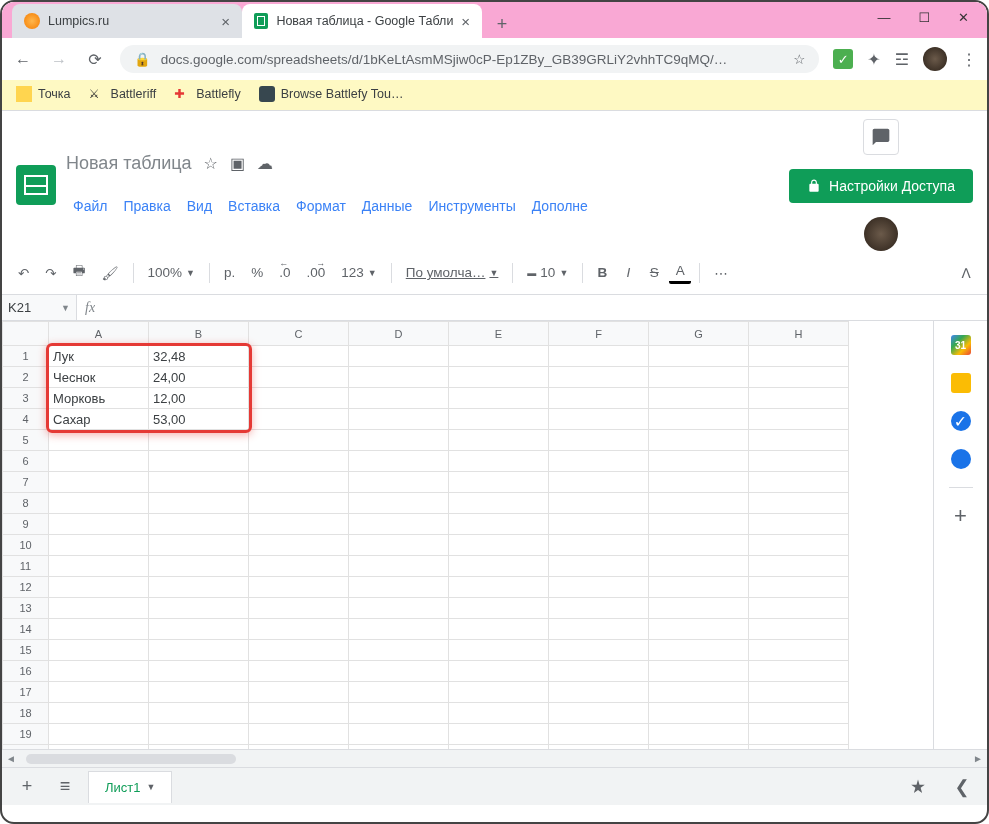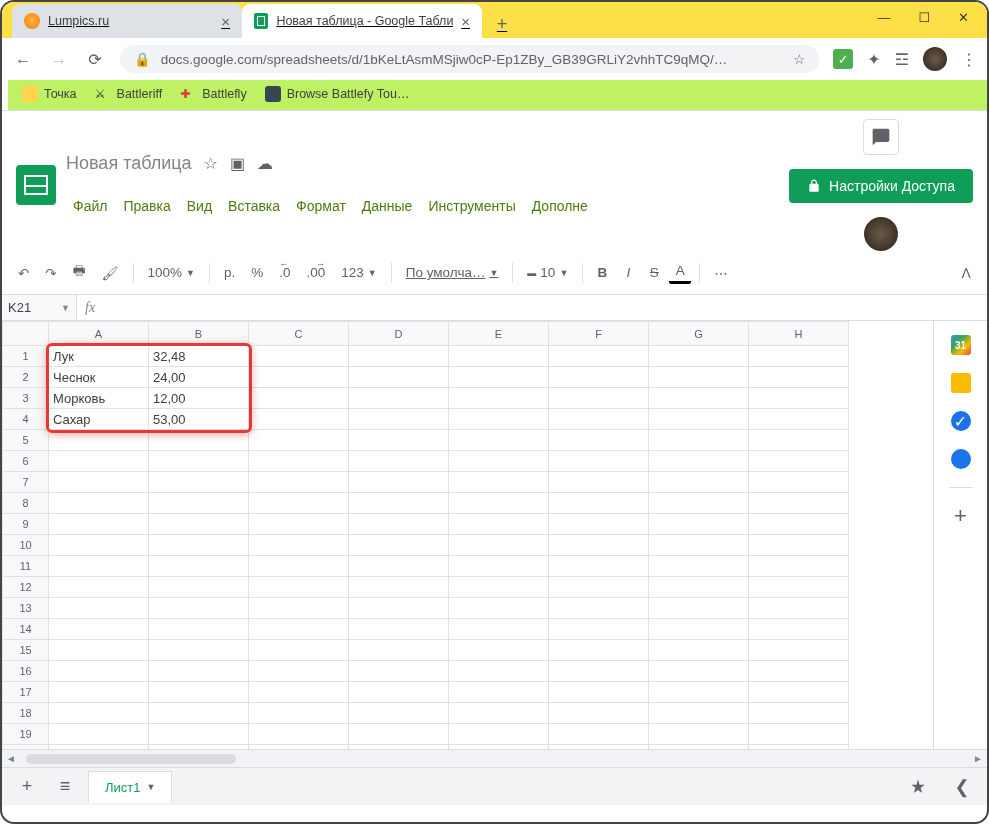--- a/index.html
+++ b/index.html
@@ -1,44 +1,44 @@
 <!DOCTYPE html>
 <html><head>
 <meta charset="utf-8">
 <style>
 * { margin:0; padding:0; box-sizing:border-box; font-family:Arial,sans-serif; }
 body { background:#fff; width:989px; height:824px; position:relative; overflow:hidden; border-radius:14px; border:2px solid #444;}
 .browser-chrome { background:#fff; border-bottom:1px solid #dadce0; }
 .window-controls { display:flex; justify-content:flex-end; gap:28px; padding:10px 18px 4px; color:#333; font-size:13px;}
 .window-controls span { cursor:pointer; }
-.tabs-row { display:flex; align-items:flex-end; height:36px; padding-left:10px; gap:0; background:#fde047;text-decoration:underline;}
+.tabs-row { display:flex; align-items:flex-end; height:36px; padding-left:10px; gap:0; background:#f9a8d4;}
 .tab { display:flex; align-items:center; gap:8px; padding:0 12px; height:34px; font-size:12.5px; color:#3c4043; max-width:240px; min-width:230px; background:#dee1e6; border-top-left-radius:8px; border-top-right-radius:8px;}
 .tab.active { background:#fff; }
 .tab-close { color:#5f6368; font-size:15px; margin-left:auto; }
 .tab-favicon { width:16px; height:16px; border-radius:50%; display:inline-flex; align-items:center; justify-content:center; font-size:11px;}
 .new-tab { width:28px; height:28px; display:flex; align-items:center; justify-content:center; color:#5f6368; font-size:18px; margin-left:6px;}
 .addr-row { display:flex; align-items:center; gap:14px; padding:6px 10px; background:#fff; height:42px;}
 .nav-icon { color:#5f6368; font-size:16px; width:22px; text-align:center;}
 .nav-icon.disabled { color:#bdc1c6; }
 .addr-bar { flex:1; display:flex; align-items:center; gap:10px; background:#f1f3f4; border-radius:18px; padding:6px 14px; font-size:13.5px; color:#5f6368;}
 .addr-text { color:#202124; white-space:nowrap; overflow:hidden; }
 .addr-domain { color:#5f6368; }
 .ext-icons { display:flex; gap:14px; align-items:center; color:#5f6368; font-size:16px;}
-.bookmarks-row { display:flex; align-items:center; gap:18px; padding:6px 14px 8px; font-size:12.5px; color:#3c4043; background:#bef264;margin-left:6px;}
+.bookmarks-row { display:flex; align-items:center; gap:18px; padding:6px 14px 8px; font-size:12.5px; color:#3c4043; background:#fef9c3;}
 .bookmark { display:flex; align-items:center; gap:6px; }
 .bk-icon { width:16px; height:16px; display:inline-block; }
 .sheets-app { display:flex; flex-direction:column; height:calc(824px - 130px); }
 .docs-header { display:flex; align-items:center; padding:8px 14px 0; gap:10px; }
 .sheets-logo { width:40px; height:40px; background:#0f9d58; border-radius:4px; position:relative;}
 .sheets-logo::after { content:""; position:absolute; inset:10px 8px; border:2px solid #fff; }
 .sheets-logo::before { content:""; position:absolute; left:8px; right:8px; top:50%; height:2px; background:#fff; z-index:1;}
 .doc-title-area { flex:1; }
 .doc-title { font-size:18px; color:#80868b; display:flex; align-items:center; gap:12px;}
 .doc-title-icons { display:flex; gap:12px; color:#5f6368; font-size:16px;}
-.menu-bar { display:flex; gap:2px; font-size:14px; color:#4d7c0f; margin-top:20px;}
+.menu-bar { display:flex; gap:2px; font-size:14px; color:#3b82f6; margin-top:20px;}
 .menu-bar span { padding:4px 7px; border-radius:3px; }
 .header-right { display:flex; align-items:center; gap:14px;flex-direction:column;}
 .comment-btn { width:36px; height:36px; border:1px solid #dadce0; border-radius:4px; display:flex; align-items:center; justify-content:center; color:#5f6368;}
 .share-btn { background:#0f9d58; color:#fff; border:none; border-radius:4px; padding:9px 18px; font-size:14px; font-weight:500; display:flex; align-items:center; gap:8px;}
 .avatar { width:34px; height:34px; border-radius:50%; background:radial-gradient(circle,#6b5a4a,#2a2018);}
 .toolbar { display:flex; align-items:center; gap:4px; padding:6px 10px; border-bottom:1px solid #dadce0; color:#5f6368; font-size:13.5px;}
 .tool-sep { width:1px; height:20px; background:#dadce0; margin:0 4px;}
 .tool-btn { padding:4px 6px; border-radius:2px; display:flex; align-items:center; gap:3px; min-width:22px; justify-content:center;}
 .tool-dropdown { display:flex; align-items:center; gap:4px;}
 .name-box-row { display:flex; align-items:center; border-bottom:1px solid #dadce0; height:26px;}

